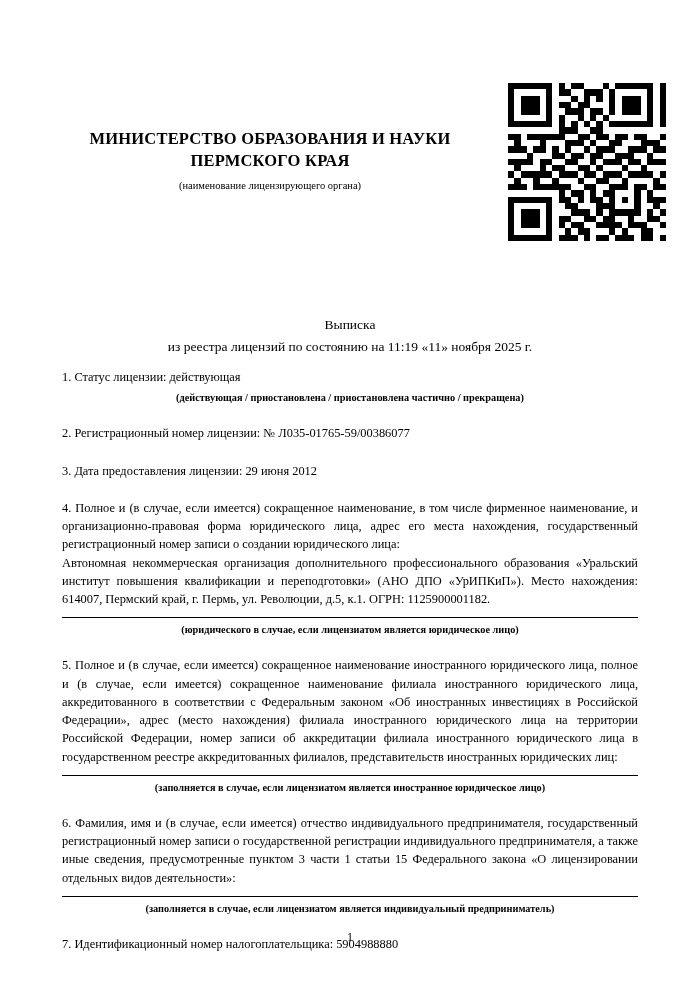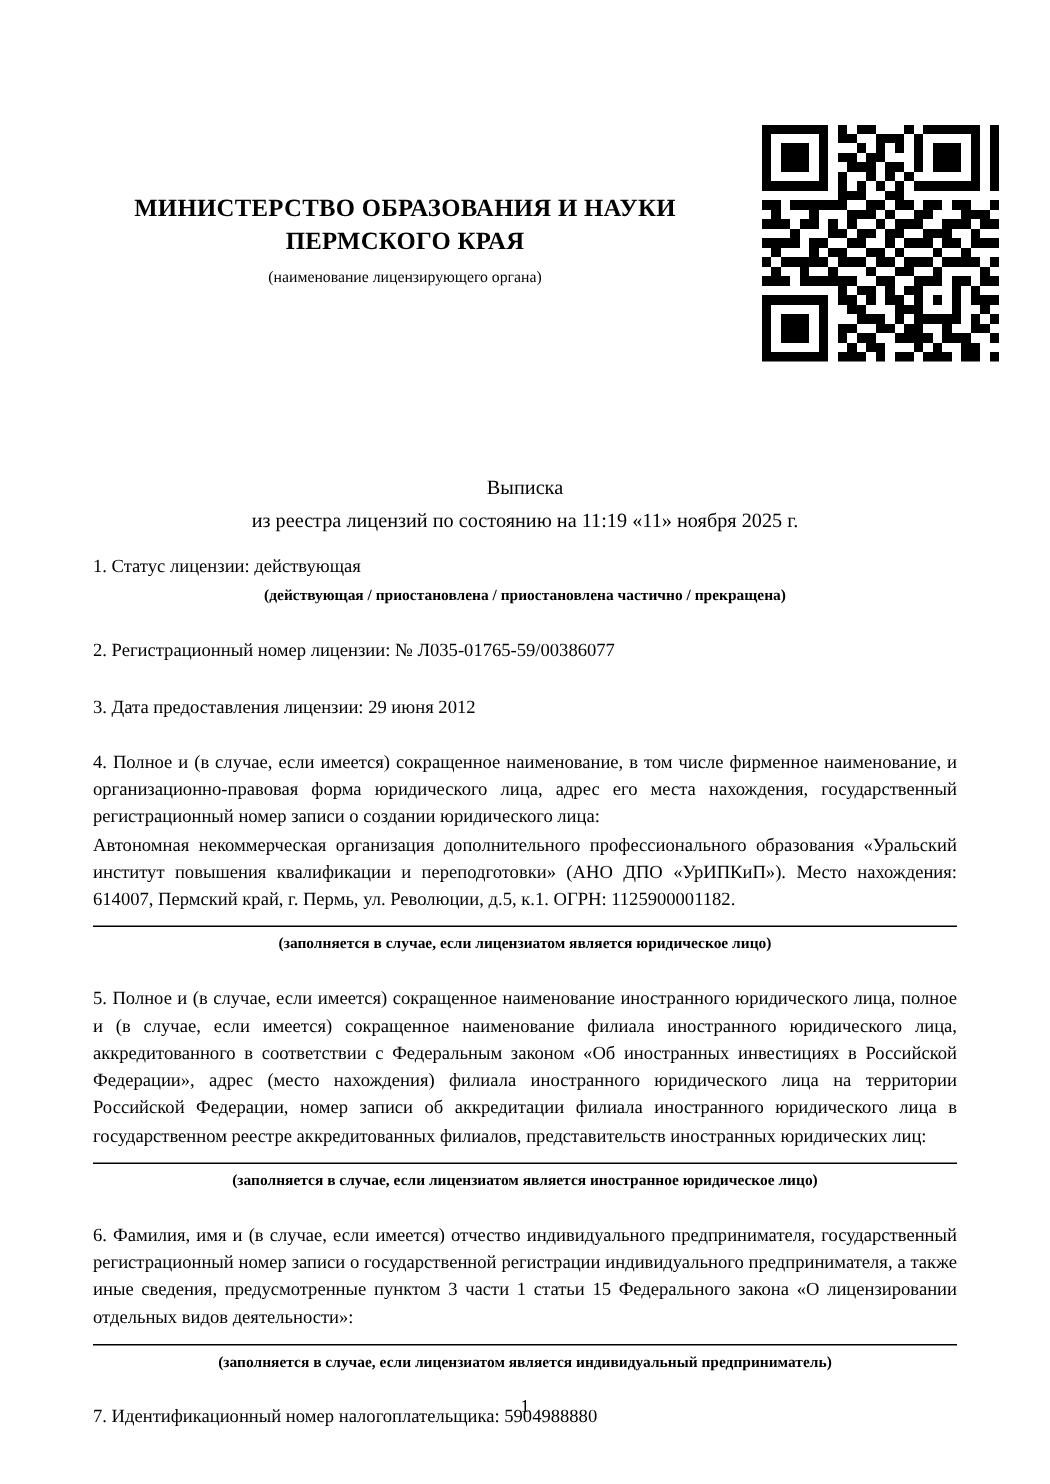--- a/index.html
+++ b/index.html
@@ -485,21 +485,21 @@
     <div class="item">
       <div class="para">3. Дата предоставления лицензии: 29 июня 2012</div>
     </div>
 
     <div class="gap-md"></div>
 
     <div class="item">
       <div class="para">4. Полное и (в случае, если имеется) сокращенное наименование, в том числе фирменное наименование, и организационно-правовая форма юридического лица, адрес его места нахождения, государственный регистрационный номер записи о создании юридического лица:</div>
       <div class="para">Автономная некоммерческая организация дополнительного профессионального образования «Уральский институт повышения квалификации и переподготовки» (АНО ДПО «УрИПКиП»). Место нахождения: 614007, Пермский край, г. Пермь, ул. Революции, д.5, к.1. ОГРН: 1125900001182.</div>
       <hr class="rule">
-      <div class="center-note">(заполняется в случае, если лицензиатом является юридическое лицо)</div>
+      <div class="center-note">(юридического в случае, если лицензиатом является юридическое лицо)</div>
     </div>
 
     <div class="gap-md"></div>
 
     <div class="item">
       <div class="para">5. Полное и (в случае, если имеется) сокращенное наименование иностранного юридического лица, полное и (в случае, если имеется) сокращенное наименование филиала иностранного юридического лица, аккредитованного в соответствии с Федеральным законом «Об иностранных инвестициях в Российской Федерации», адрес (место нахождения) филиала иностранного юридического лица на территории Российской Федерации, номер записи об аккредитации филиала иностранного юридического лица в государственном реестре аккредитованных филиалов, представительств иностранных юридических лиц:</div>
       <div class="para"></div>
       <hr class="rule">
       <div class="center-note">(заполняется в случае, если лицензиатом является иностранное юридическое лицо)</div>
     </div>

